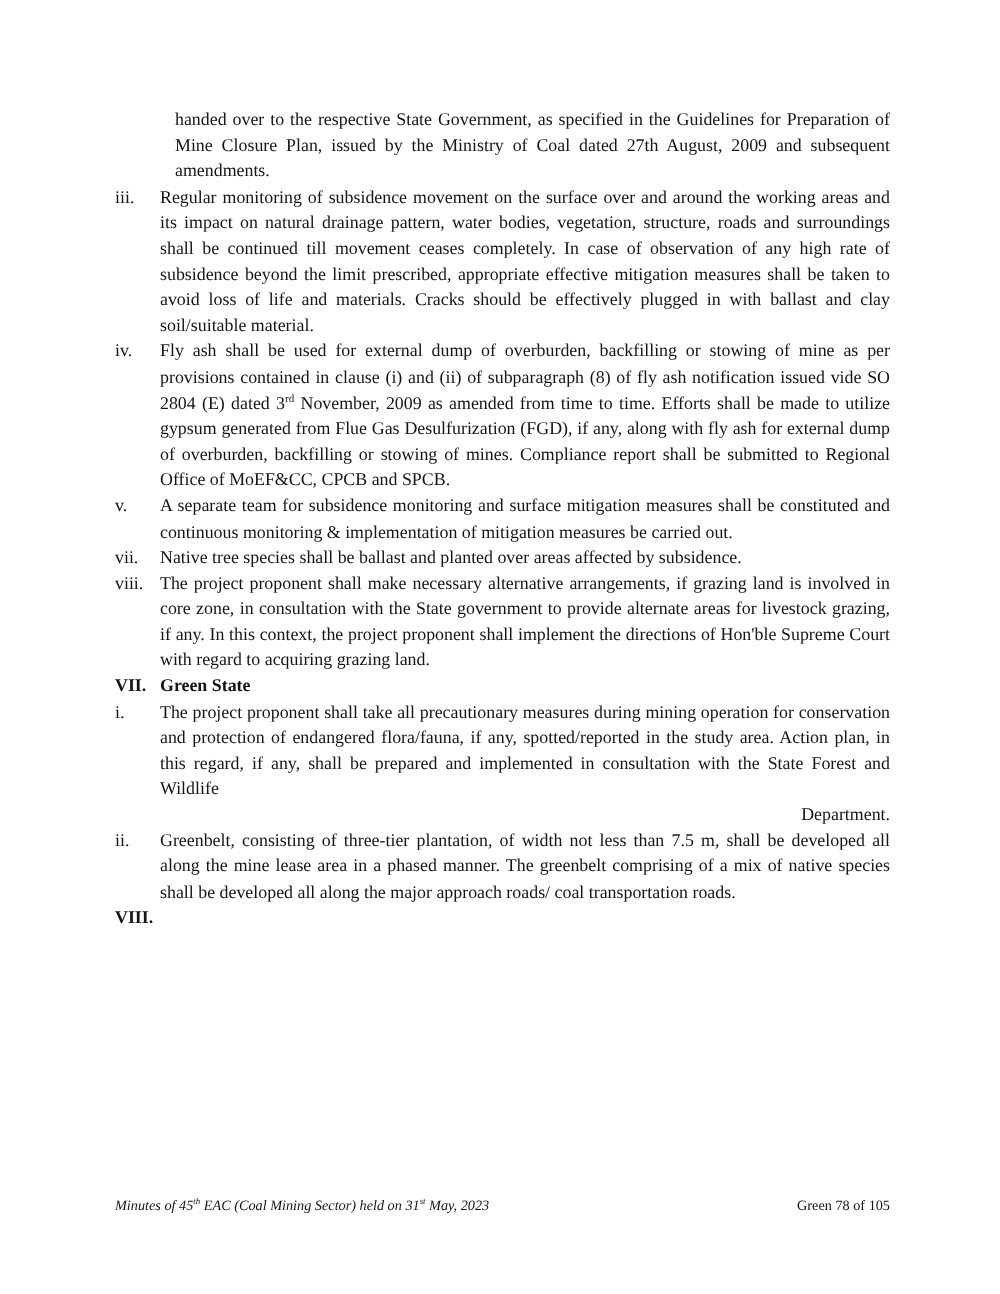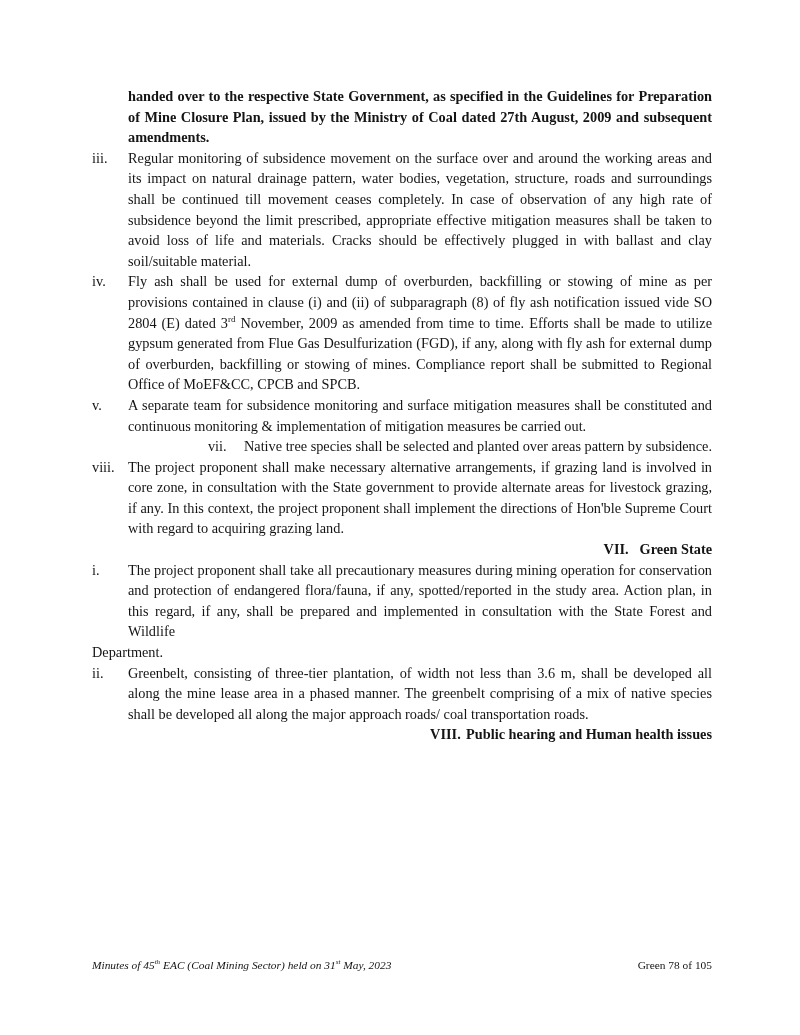--- a/index.html
+++ b/index.html
@@ -26,36 +26,35 @@
   }
   p { margin: 0; }
   .para, .txt {
     font-size: 14.3px;
     line-height: 20.6px;
     text-align: justify;
   }
   .li {
     display: flex;
     align-items: flex-start;
-    justify-content: flex-end;
   }
   .num {
     min-width: 36px;
     flex-shrink: 0;
     font-size: 14.3px;
     line-height: 20.6px;
   }
   .heading .num, .heading .txt {
     font-weight: bold;
     text-align: left;
   }
   .margin-line {
     font-size: 14.3px;
     line-height: 20.6px;
-    text-align: left;
+    text-align: right;
   }
   sup {
     font-size: 0.62em;
     vertical-align: super;
     line-height: 0;
   }
   .footer {
     position: absolute;
     left: 92px;
     right: 88px;
@@ -72,41 +71,41 @@
   .footer-right .pg-num {
     font-weight: normal;
   }
 </style>
 </head>
 <body>
 
 <div class="page">
   <div class="content">
 
-    <p class="para" style="margin-left:36px;font-weight:bold;">handed over to the respective State Government, as specified in the Guidelines for Preparation of Mine Closure Plan, issued by the Ministry of Coal dated 27th August, 2009 and subsequent amendments.</p>
+    <p class="para" style="margin-left:48px;">handed over to the respective State Government, as specified in the Guidelines for Preparation of Mine Closure Plan, issued by the Ministry of Coal dated 27th August, 2009 and subsequent amendments.</p>
 
     <div class="li">
       <span class="num">iii.</span>
       <p class="txt">Regular monitoring of subsidence movement on the surface over and around the working areas and its impact on natural drainage pattern, water bodies, vegetation, structure, roads and surroundings shall be continued till movement ceases completely. In case of observation of any high rate of subsidence beyond the limit prescribed, appropriate effective mitigation measures shall be taken to avoid loss of life and materials. Cracks should be effectively plugged in with ballast and clay soil/suitable material.</p>
     </div>
 
     <div class="li">
       <span class="num">iv.</span>
       <p class="txt"><span>Fly ash shall be used for external dump of overburden, backfilling or stowing of mine as per provisions contained in clause (i) and (ii) of subparagraph (8) of fly ash notification issued vide SO 2804 (E) dated 3</span><sup>rd</sup><span> November, 2009 as amended from time to time. Efforts shall be made to utilize gypsum generated from Flue Gas Desulfurization (FGD), if any, along with fly ash for external dump of overburden, backfilling or stowing of mines. Compliance report shall be submitted to Regional Office of MoEF&amp;CC, CPCB and SPCB.</span></p>
     </div>
 
     <div class="li">
       <span class="num">v.</span>
       <p class="txt">A separate team for subsidence monitoring and surface mitigation measures shall be constituted and continuous monitoring &amp; implementation of mitigation measures be carried out.</p>
     </div>
 
 
     <div class="li">
       <span class="num">vii.</span>
-      <p class="txt">Native tree species shall be selected and planted over areas pattern by subsidence.</p>
+      <p class="txt">Native tree species shall be ballast and planted over areas affected by subsidence.</p>
     </div>
 
     <div class="li">
       <span class="num">viii.</span>
       <p class="txt">The project proponent shall make necessary alternative arrangements, if grazing land is involved in core zone, in consultation with the State government to provide alternate areas for livestock grazing, if any. In this context, the project proponent shall implement the directions of Hon'ble Supreme Court with regard to acquiring grazing land.</p>
     </div>
 
     <div class="li heading">
       <span class="num">VII.</span>
       <p class="txt">Green State</p>
@@ -114,26 +113,25 @@
 
     <div class="li">
       <span class="num">i.</span>
       <p class="txt">The project proponent shall take all precautionary measures during mining operation for conservation and protection of endangered flora/fauna, if any, spotted/reported in the study area. Action plan, in this regard, if any, shall be prepared and implemented in consultation with the State Forest and Wildlife</p>
     </div>
 
     <p class="margin-line">Department.</p>
 
     <div class="li">
       <span class="num">ii.</span>
-      <p class="txt">Greenbelt, consisting of three-tier plantation, of width not less than 3.6 m, shall be developed all along the mine lease area in a phased manner. The greenbelt comprising of a mix of native species shall be developed all along the major approach roads/ coal transportation roads.</p>
+      <p class="txt">Greenbelt, consisting of three-tier plantation, of width not less than 7.5 m, shall be developed all along the mine lease area in a phased manner. The greenbelt comprising of a mix of native species shall be developed all along the major approach roads/ coal transportation roads.</p>
     </div>
 
     <div class="li heading">
       <span class="num">VIII.</span>
-      <p class="txt">Public hearing and Human health issues</p>
     </div>
 
   </div>
 
   <div class="footer">
     <span class="footer-left"><span>Minutes of 45</span><sup>th</sup><span> EAC (Coal Mining Sector) held on 31</span><sup>st</sup><span> May, 2023</span></span>
     <span class="footer-right"><span>Green </span><span class="pg-num">78</span><span> of </span><span class="pg-num">105</span></span>
   </div>
 </div>
 

